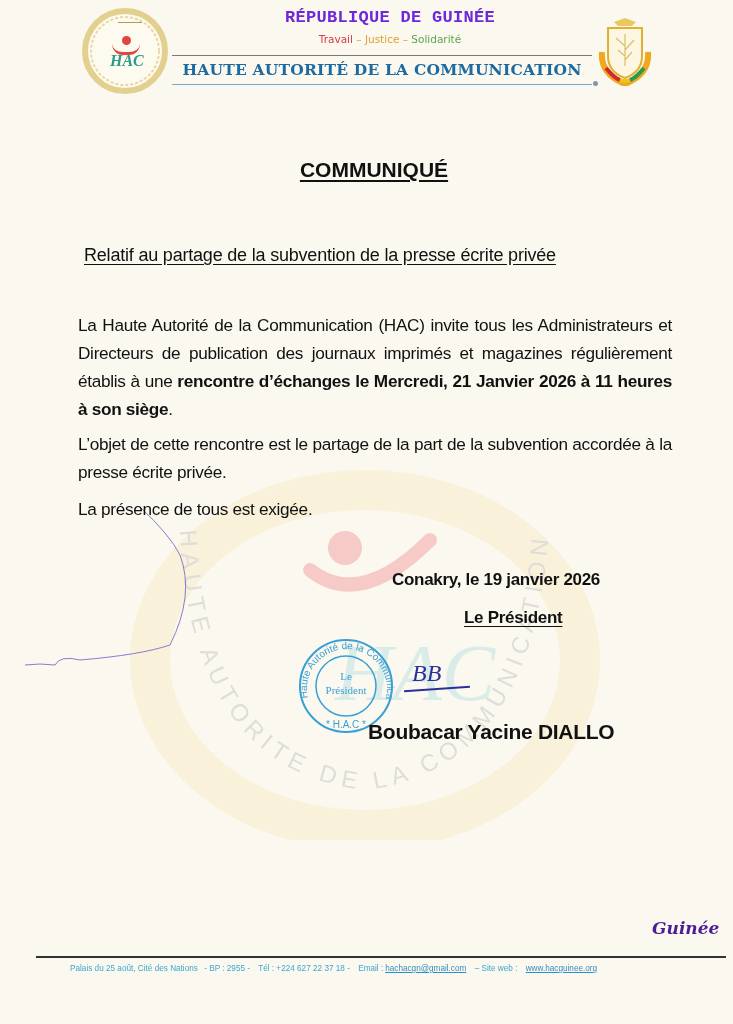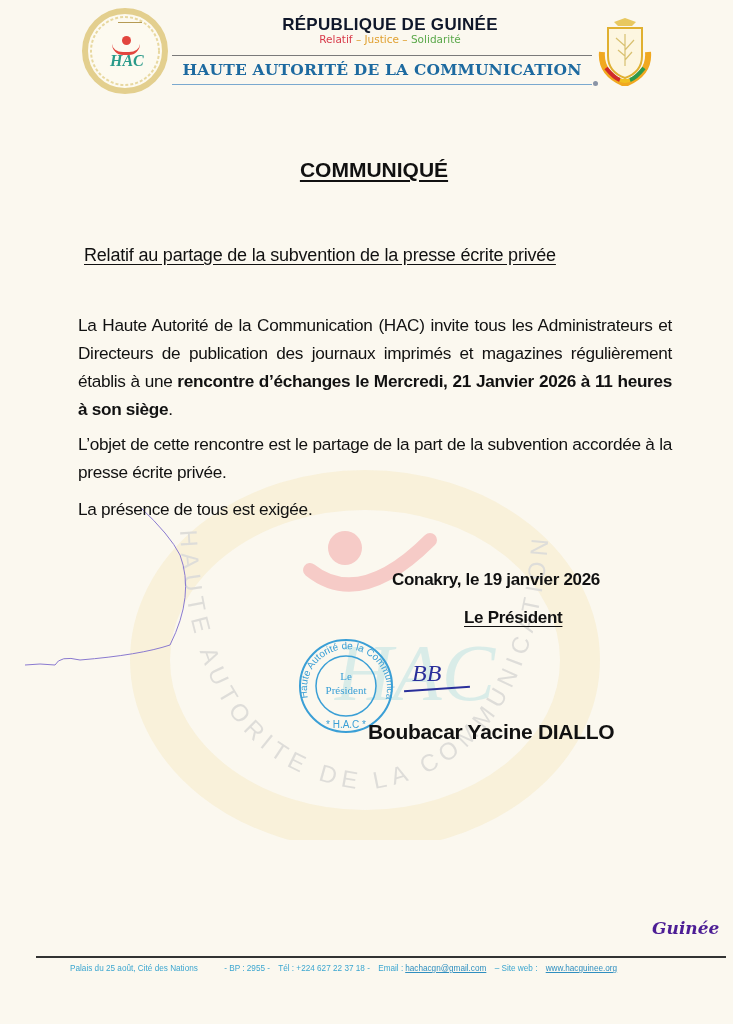--- a/index.html
+++ b/index.html
@@ -25,23 +25,23 @@
       font-family: "Liberation Serif", serif; font-style: italic; font-weight: bold;
       color: #2a9a8a; font-size: 16px;
     }
     .logo-hac .head { position:absolute; left:34px; top:22px; width:9px; height:9px; border-radius:50%; background:#e2453e; }
     .logo-hac .arc { position:absolute; left:24px; top:30px; width:28px; height:8px; border-bottom:3px solid #e2453e; border-radius:0 0 14px 14px; }
     .logo-hac .scale { position:absolute; left:30px; top:8px; width:24px; height:12px; border-top:1px solid #b59a54; }
     .logo-coa {
       position: absolute; left: 596px; top: 16px; width: 58px; height: 70px;
     }
     .rep-title {
-      position: absolute; left: 200px; top: 15px; width: 380px; text-align: center;
-      font-family: Liberation Sans, sans-serif; font-weight: bold; font-size: 17px; letter-spacing: 0.3px;
-      color: #0f172a;
+      position: absolute; left: 200px; top: 8px; width: 380px; text-align: center;
+      font-family: Liberation Mono, monospace; font-weight: bold; font-size: 17px; letter-spacing: 0.3px;
+      color: #6d28d9;
     }
     .motto {
       position: absolute; left: 200px; top: 33px; width: 380px; text-align: center;
       font-family: "DejaVu Sans", sans-serif; font-size: 10.5px;
     }
     .motto .m1 { color: #d83a4a; }
     .motto .dash { color: #e0a030; }
     .motto .m2 { color: #e0a030; }
     .motto .m3 { color: #5aa84a; }
     .rule-top { position:absolute; left:172px; top:55px; width:420px; height:1px; background:#7a7a7a; }
@@ -130,21 +130,21 @@
       <circle cx="37" cy="37" r="34" fill="none" stroke="#e8d8a0" stroke-width="2" stroke-dasharray="3 2"></circle>
     </svg>
     <div class="scale"></div>
     <div class="head"></div>
     <div class="arc"></div>
     <span class="hac-mark">HAC</span>
   </div>
 
   <div class="rep-title">RÉPUBLIQUE DE GUINÉE</div>
   <div class="motto">
-    <span class="m1">Relatif</span><span class="dash"> – </span><span class="m2">Justice</span><span class="dash"> – </span><span class="m3">Solidarité</span>
+    <span class="m1">Travail</span><span class="dash"> – </span><span class="m2">Justice</span><span class="dash"> – </span><span class="m3">Solidarité</span>
   </div>
   <div class="rule-top"></div>
   <div class="hac-title">HAUTE AUTORITÉ DE LA COMMUNICATION</div>
   <div class="rule-bottom"></div>
   <div class="dot"></div>
 
   <svg class="logo-coa" viewBox="0 0 58 70">
     <path d="M18 6 L29 2 L40 6 L36 10 L22 10 Z" fill="#e8c860"></path>
     <path d="M12 12 H46 V40 Q46 56 29 62 Q12 56 12 40 Z" fill="#fdf6e0" stroke="#e0b030" stroke-width="2"></path>
     <path d="M29 18 V50 M29 30 L20 22 M29 34 L38 24 M29 40 L22 34 M29 44 L36 36" stroke="#d8c070" stroke-width="1.2" fill="none"></path>
@@ -191,20 +191,20 @@
     <text x="54" y="92" text-anchor="middle" font-size="10" fill="#3a9fd6" font-family="Liberation Sans, sans-serif">* H.A.C *</text>
   </svg>
 
   <div class="signature">BB</div>
   <div class="sig-line"></div>
   <div class="signer">Boubacar Yacine DIALLO</div>
 
   <div class="brand">Guinée</div>
   <div class="footer-rule"></div>
   <div class="footer">
-    <span style="margin-right:24px">Palais du 25 août, Cité des Nations</span>
+    <span style="margin-right:4px">Palais du 25 août, Cité des Nations</span>
     <span>- BP : 2955 -</span>
     <span>Tél : +224 627 22 37 18 -</span>
     <span style="margin-right:2px">Email :</span><span class="link">hachacgn@gmail.com</span>
     <span style="">– Site web :</span>
     <span class="link">www.hacguinee.org</span>
   </div>
 </div>
 
 </body></html>

